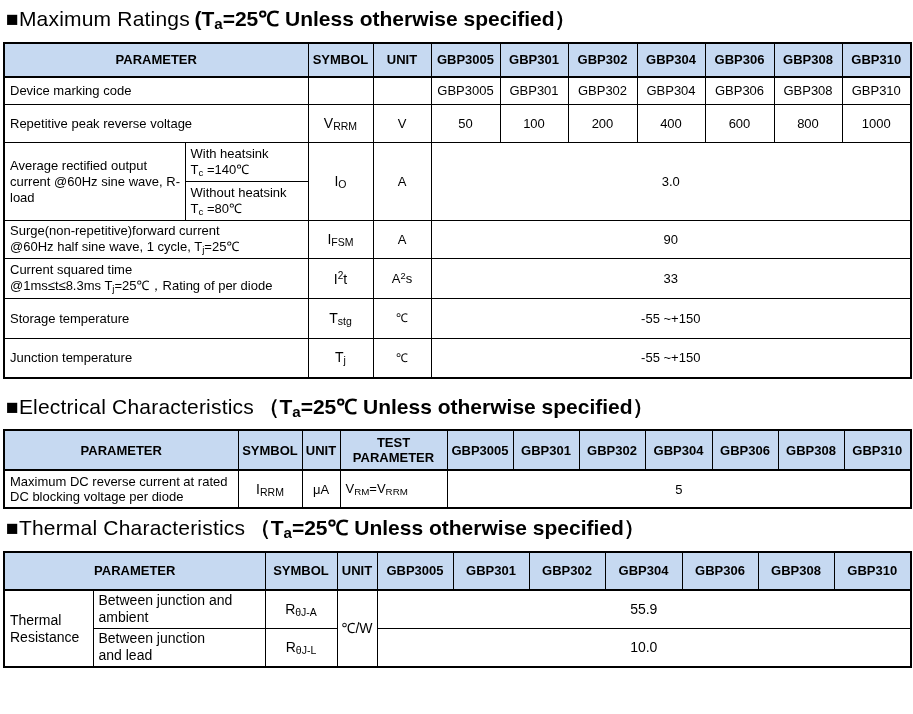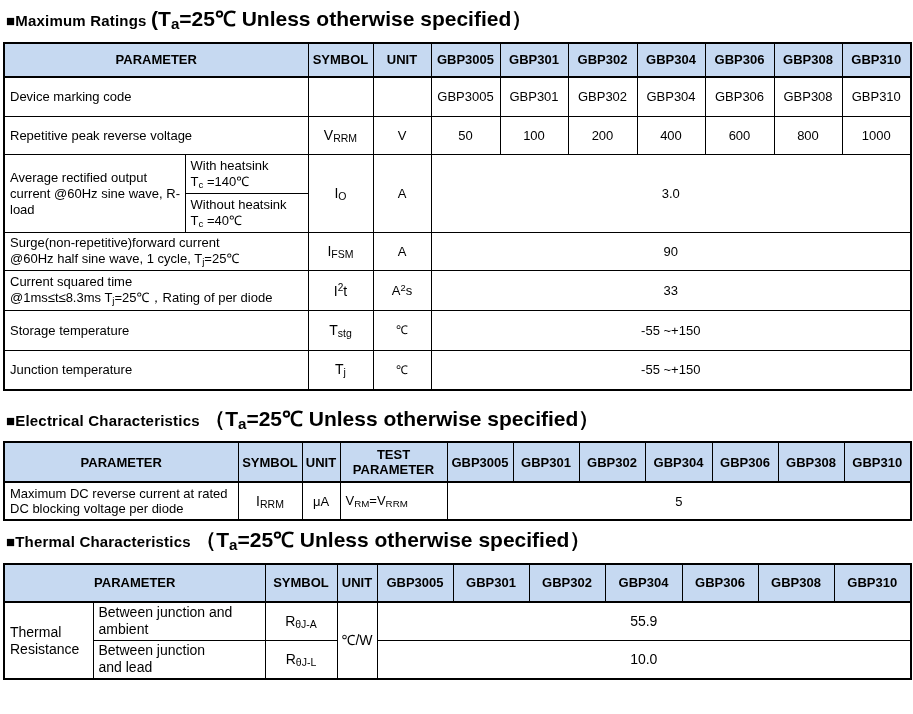--- a/index.html
+++ b/index.html
@@ -5,21 +5,21 @@
   * { box-sizing: border-box; }
   html, body { margin: 0; padding: 0; }
   body {
     width: 913px; height: 714px; overflow: hidden;
     background: #ffffff; color: #000000;
     font-family: "Liberation Sans", sans-serif;
   }
   .page { padding: 8px 0 0 0; }
 
   .section-title { margin: 0 0 7px 6px; line-height: 22px; white-space: nowrap; }
-  .t-bold { font-size: 15px; font-weight: bold; letter-spacing: 0.2px; }
+  .t-bold { font-size: 21px; font-weight: normal; letter-spacing: 0.2px; }
   .t-cond { font-size: 21px; font-weight: bold; }
   .t-cond sub { font-size: 0.72em; }
 
   table {
     border-collapse: collapse; table-layout: fixed;
     width: 907px; margin-left: 3px;
     border: 2px solid #000;
   }
   th, td {
     border: 1px solid #000;
@@ -79,21 +79,21 @@
         <th>GBP3005</th>
         <th>GBP301</th>
         <th>GBP302</th>
         <th>GBP304</th>
         <th>GBP306</th>
         <th>GBP308</th>
         <th>GBP310</th>
       </tr>
     </thead>
     <tbody>
-      <tr style="height:40px">
+      <tr style="height:28px">
         <td colspan="2" class="param">Device marking code</td>
         <td></td>
         <td></td>
         <td>GBP3005</td>
         <td>GBP301</td>
         <td>GBP302</td>
         <td>GBP304</td>
         <td>GBP306</td>
         <td>GBP308</td>
         <td>GBP310</td>
@@ -111,21 +111,21 @@
         <td>1000</td>
       </tr>
       <tr style="height:39px">
         <td rowspan="2" class="param">Average rectified output current @60Hz sine wave, R-load</td>
         <td class="param"><span>With heatsink</span><br><span> T</span><sub>c</sub><span> =140℃</span></td>
         <td rowspan="2" class="sym"><span>I</span><sub>O</sub></td>
         <td rowspan="2">A</td>
         <td rowspan="2" colspan="7">3.0</td>
       </tr>
       <tr style="height:39px">
-        <td class="param"><span>Without heatsink</span><br><span>T</span><sub>c</sub><span> =40℃</span></td>
+        <td class="param"><span>Without heatsink</span><br><span>T</span><sub>c</sub><span> =80℃</span></td>
       </tr>
       <tr style="height:38px">
         <td colspan="2" class="param"><span>Surge(non-repetitive)forward current</span><br><span>@60Hz half sine wave, 1 cycle, T</span><sub>j</sub><span>=25℃</span></td>
         <td class="sym"><span>I</span><sub>FSM</sub></td>
         <td>A</td>
         <td colspan="7">90</td>
       </tr>
       <tr style="height:40px">
         <td colspan="2" class="param"><span>Current squared time</span><br><span>@1ms≤t≤8.3ms T</span><sub>j</sub><span>=25℃，Rating of per diode</span></td>
         <td class="sym"><span>I</span><sup>2</sup><span>t</span></td>

